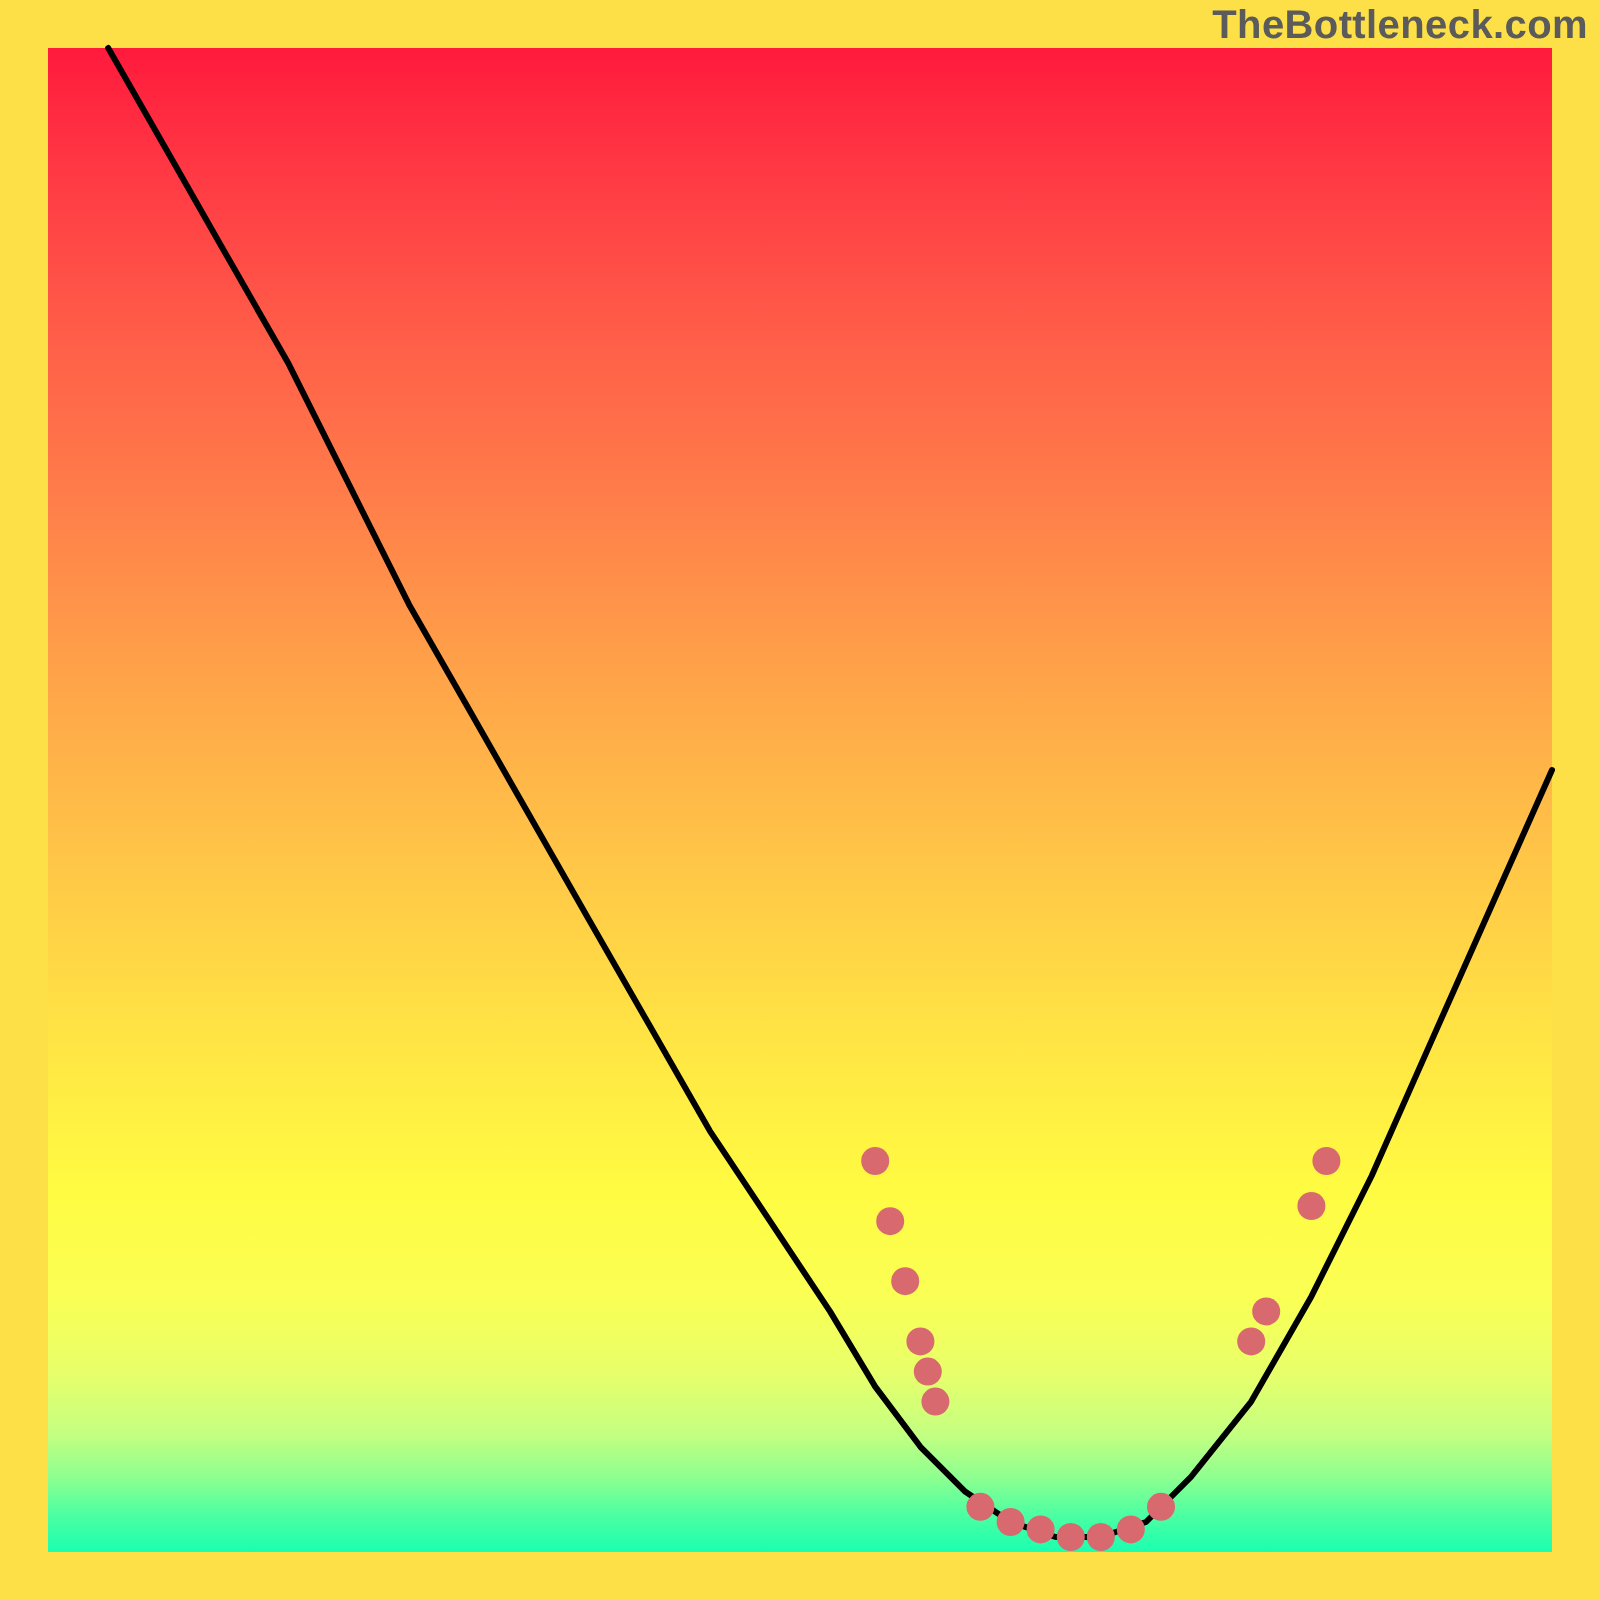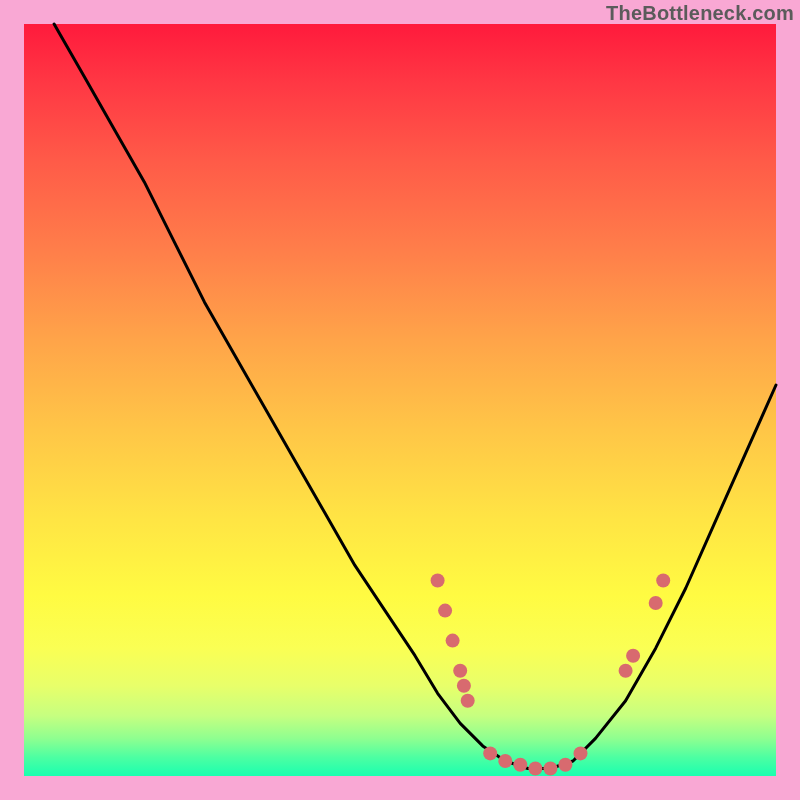--- a/index.html
+++ b/index.html
@@ -8,21 +8,21 @@
     width: 800px;
     height: 800px;
     background: #000;
     overflow: hidden;
     font-family: Arial, Helvetica, sans-serif;
   }
   .frame {
     position: absolute;
     left: 0; top: 0;
     width: 800px; height: 800px;
-    background: #f9a8d4;
+    background: #fde047;
   }
   .plot {
     position: absolute;
     left: 24px;
     top: 24px;
     width: 752px;
     height: 752px;
     
     background: linear-gradient(
       to bottom,

